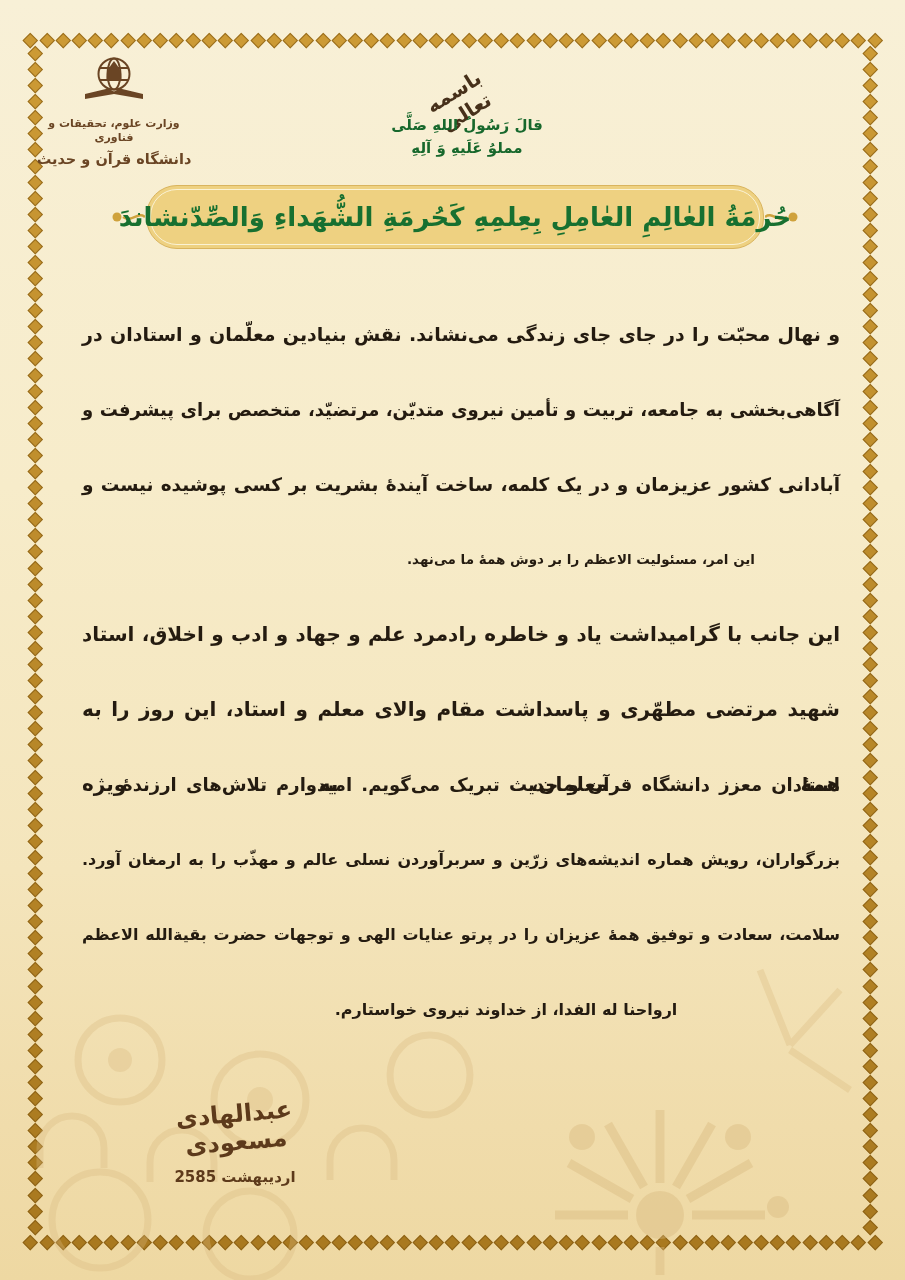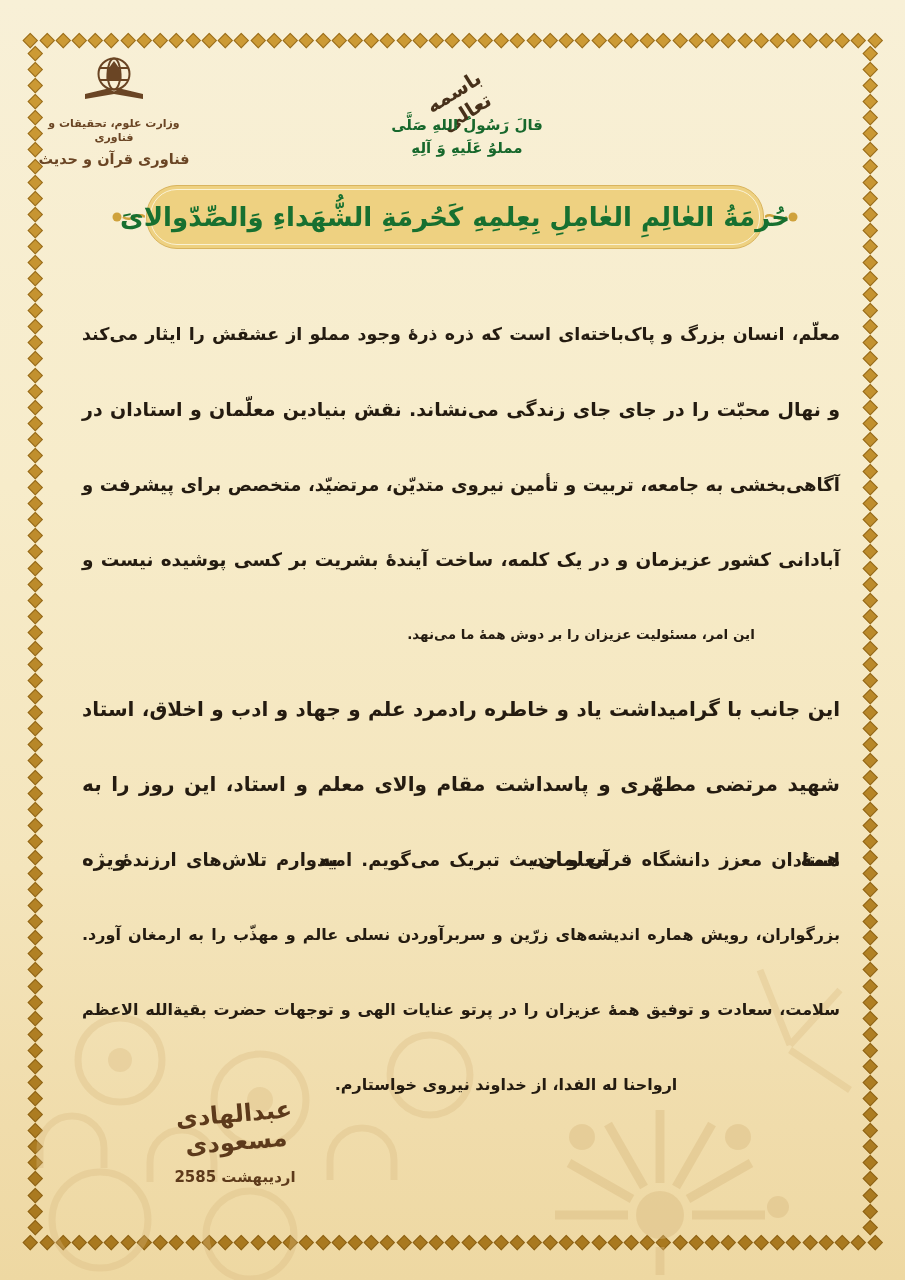--- a/index.html
+++ b/index.html
@@ -355,47 +355,46 @@
     <svg width="66" height="56" viewBox="0 0 66 56">
       <g stroke="#6a4524" fill="none" stroke-width="2">
         <circle cx="33" cy="20" r="15.5"></circle>
         <ellipse cx="33" cy="20" rx="6.5" ry="15.5"></ellipse>
         <path d="M19,14 h28 M18,26 h30"></path>
       </g>
       <path d="M33,7 c-5.5,7 -7.5,11 -7.5,18 h15 c0,-7 -2,-11 -7.5,-18 z" fill="#6a4524"></path>
       <path d="M4,40 l23,-5.5 6,3 6,-3 23,5.5 v5 l-29,-5 -29,5 z" fill="#6a4524"></path>
     </svg>
     <div class="logo-ministry">وزارت علوم، تحقیقات و فناوری</div>
-    <div class="logo-univ">فناوری قرآن و حدیث</div>
+    <div class="logo-univ">دانشگاه قرآن و حدیث</div>
   </div>
 
   <div class="besmele">باسمه تعالی</div>
 
   <div class="attribution">قالَ رَسُولُ اللهِ صَلَّی مملوُ عَلَیهِ وَ آلِهِ</div>
 
   <div class="banner">
     <svg class="flourish fl-left" viewBox="0 0 34 18">
       <path d="M34,9 C27,3 21,15 12,9" fill="none" stroke="#cfa23c" stroke-width="2.5"></path>
       <circle cx="6" cy="9" r="4.5" fill="#cfa23c"></circle>
     </svg>
     <svg class="flourish fl-right" viewBox="0 0 34 18">
       <path d="M34,9 C27,3 21,15 12,9" fill="none" stroke="#cfa23c" stroke-width="2.5"></path>
       <circle cx="6" cy="9" r="4.5" fill="#cfa23c"></circle>
     </svg>
     <div class="banner-inner">
-      <div class="banner-text fit">حُرمَةُ العٰالِمِ العٰامِلِ بِعِلمِهِ کَحُرمَةِ الشُّهَداءِ وَالصِّدّوالایَ</div>
+      <div class="banner-text fit">حُرمَةُ العٰالِمِ العٰامِلِ بِعِلمِهِ کَحُرمَةِ الشُّهَداءِ وَالصِّدّنشاندَ</div>
     </div>
   </div>
 
   <div class="body-text">
-    <div class="tline fit" style="font-size: 17.5px;">معلّم، انسان بزرگ و پاک‌باخته‌ای است که ذره ذرهٔ وجود مملو از عشقش را ایثار می‌کند</div>
     <div class="tline fit" style="font-size: 19px;">و نهال محبّت را در جای جای زندگی می‌نشاند. نقش بنیادین معلّمان و استادان در</div>
     <div class="tline fit" style="font-size: 18px;">آگاهی‌بخشی به جامعه، تربیت و تأمین نیروی متدیّن، مرتضیّد، متخصص برای پیشرفت و</div>
     <div class="tline fit" style="font-size: 18.5px;">آبادانی کشور عزیزمان و در یک کلمه، ساخت آیندهٔ بشریت بر کسی پوشیده نیست و</div>
-    <div class="tline center indent-a fit" style="font-size: 13.5px;">این امر، مسئولیت عزیزان را بر دوش همهٔ ما می‌نهد.</div>
+    <div class="tline center indent-a fit" style="font-size: 13.5px;">این امر، مسئولیت الاعظم را بر دوش همهٔ ما می‌نهد.</div>
     <div class="tline fit">این جانب با گرامیداشت یاد و خاطره رادمرد علم و جهاد و ادب و اخلاق، استاد</div>
     <div class="tline fit" style="font-size: 20px;">شهید مرتضی مطهّری و پاسداشت مقام والای معلم و استاد، این روز را به همهٔ معلمان، به ویژه</div>
     <div class="tline fit" style="font-size: 18px; margin-left: 40px;">استادان معزز دانشگاه قرآن و حدیث تبریک می‌گویم. امیدوارم تلاش‌های ارزندهٔ</div>
     <div class="tline fit" style="font-size: 16px;">بزرگواران، رویش هماره اندیشه‌های زرّین و سربرآوردن نسلی عالم و مهذّب را به ارمغان آورد.</div>
     <div class="tline fit" style="font-size: 16px;">سلامت، سعادت و توفیق همهٔ عزیزان را در پرتو عنایات الهی و توجهات حضرت بقیةالله الاعظم</div>
     <div class="tline center indent-b fit" style="font-size: 16px;">ارواحنا له الفدا، از خداوند نیروی خواستارم.</div>
   </div>
 
   <div class="signature">عبدالهادی مسعودی</div>
   <div class="sig-date">اردیبهشت 2585</div>

